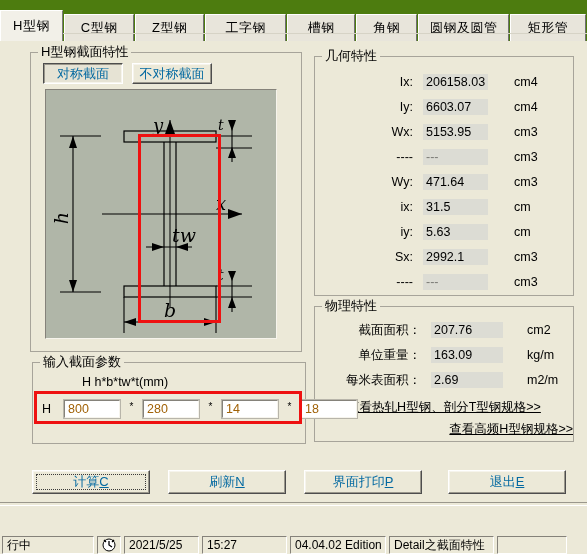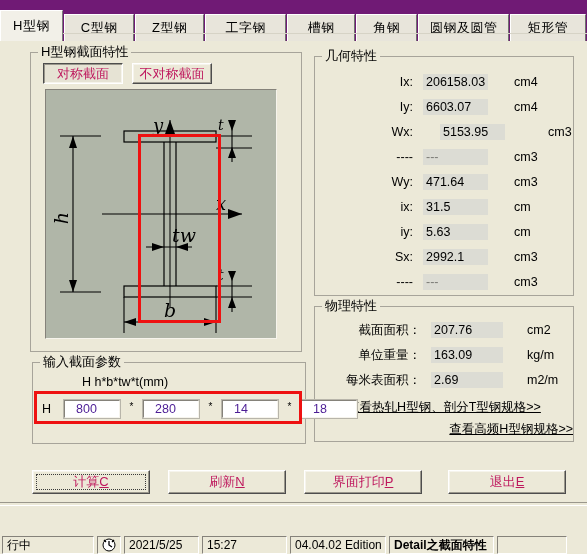--- a/index.html
+++ b/index.html
@@ -21,21 +21,21 @@
     width: 587px;
     height: 554px;
     background: #ece9d8;
   }
 
   
   .tabstrip {
     position: absolute;
     left: 0; top: 0;
     width: 587px; height: 41px;
-    background: #701a75;
+    background: #4d7c0f;
     display: flex;
     align-items: flex-end;
   }
   .tab {
     height: 27px;
     box-sizing: border-box;
     display: flex;
     align-items: center;
     justify-content: center;
     background: #e8e5db;
@@ -111,21 +111,21 @@
     background: #ece9d8;
     border-top: 1px solid #ffffff;
     border-left: 1px solid #ffffff;
     border-right: 1px solid #4d4d4d;
     border-bottom: 1px solid #4d4d4d;
     box-shadow: inset -1px -1px 0 #9a978c, inset 1px 1px 0 #f6f4ec;
     font-size: 13px;
     display: flex;
     align-items: center;
     justify-content: center;
-    color: #be185d;
+    color: #0369a1;
     cursor: default;
     user-select: none;
   }
   .btn.pressed {
     border-top: 1px solid #4d4d4d;
     border-left: 1px solid #4d4d4d;
     border-right: 1px solid #ffffff;
     border-bottom: 1px solid #ffffff;
     box-shadow: inset 1px 1px 0 #9a978c, inset -1px -1px 0 #f6f4ec;
     background: #e6e3d4;
@@ -221,23 +221,23 @@
     width: 56px;
     height: 18px;
     background: #ffffff;
     border-top: 1px solid #85827a;
     border-left: 1px solid #85827a;
     border-right: 1px solid #f6f4ec;
     border-bottom: 1px solid #f6f4ec;
     outline: 1px solid #b8b5aa;
     font-size: 12.5px;
     line-height: 16px;
-    padding-left: 11px;
+    padding-left: 3px;
     font-family: "Liberation Sans", sans-serif;
-    color: #4c1d95;
+    color: #a16207;
   }
   .mul {
     width: 23px;
     text-align: center;
     font-size: 10px;
     color: #000;
     padding-bottom: 5px;
   }
 
   
@@ -412,21 +412,21 @@
         <div class="prop-row" style="top: 16px;">
           <div class="prop-label">Ix:</div>
           <div class="prop-value">206158.03</div>
           <div class="prop-unit">cm4</div>
         </div>
         <div class="prop-row" style="top: 41px;">
           <div class="prop-label">Iy:</div>
           <div class="prop-value">6603.07</div>
           <div class="prop-unit">cm4</div>
         </div>
-        <div class="prop-row" style="top: 66px; gap: 17px;">
+        <div class="prop-row" style="top: 66px;">
           <div class="prop-label">Wx:</div>
           <div class="prop-value">5153.95</div>
           <div class="prop-unit">cm3</div>
         </div>
         <div class="prop-row" style="top: 91px;">
           <div class="prop-label">----</div>
           <div class="prop-value dim">---</div>
           <div class="prop-unit">cm3</div>
         </div>
         <div class="prop-row" style="top: 116px;">
@@ -522,17 +522,17 @@
       <div class="status-cell status-icon-cell" style="width: 24px;">
         <svg width="14" height="14" viewBox="0 0 14 14">
           <circle cx="7" cy="7" r="6" fill="#fff" stroke="#000" stroke-width="1"></circle>
           <path d="M7 3 L7 7 L10 9" stroke="#000" stroke-width="1.3" fill="none"></path>
           <path d="M2 2 L4 4 M12 2 L10 4" stroke="#000" stroke-width="1.3"></path>
         </svg>
       </div>
       <div class="status-cell" style="width: 75px;">2021/5/25</div>
       <div class="status-cell" style="width: 85px;">15:27</div>
       <div class="status-cell" style="width: 96px; text-align: center;">04.04.02 Edition</div>
-      <div class="status-cell" style="width: 105px; font-weight: bold;">Detail之截面特性</div>
+      <div class="status-cell" style="width: 105px;">Detail之截面特性</div>
       <div class="status-cell" style="width: 70px;"></div>
     </div>
 
 </div>
 
 </body></html>

